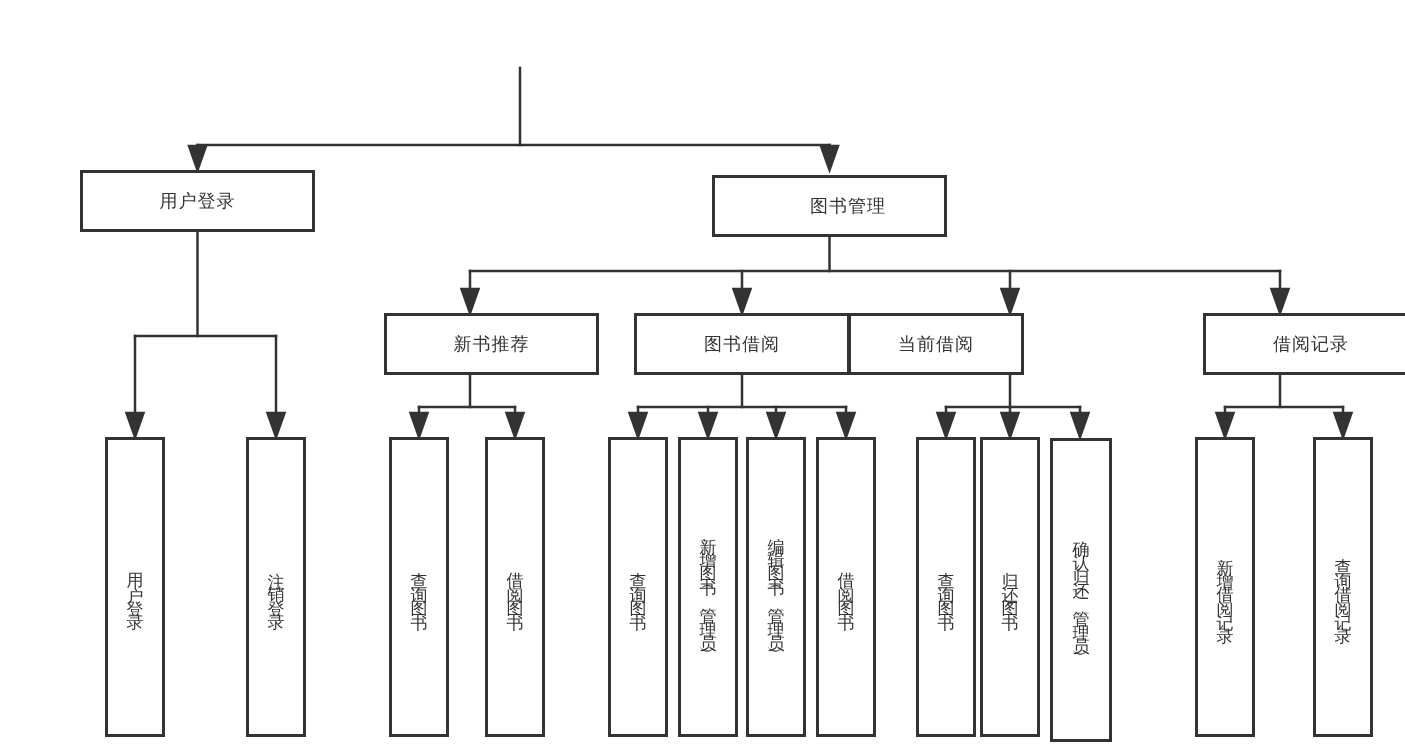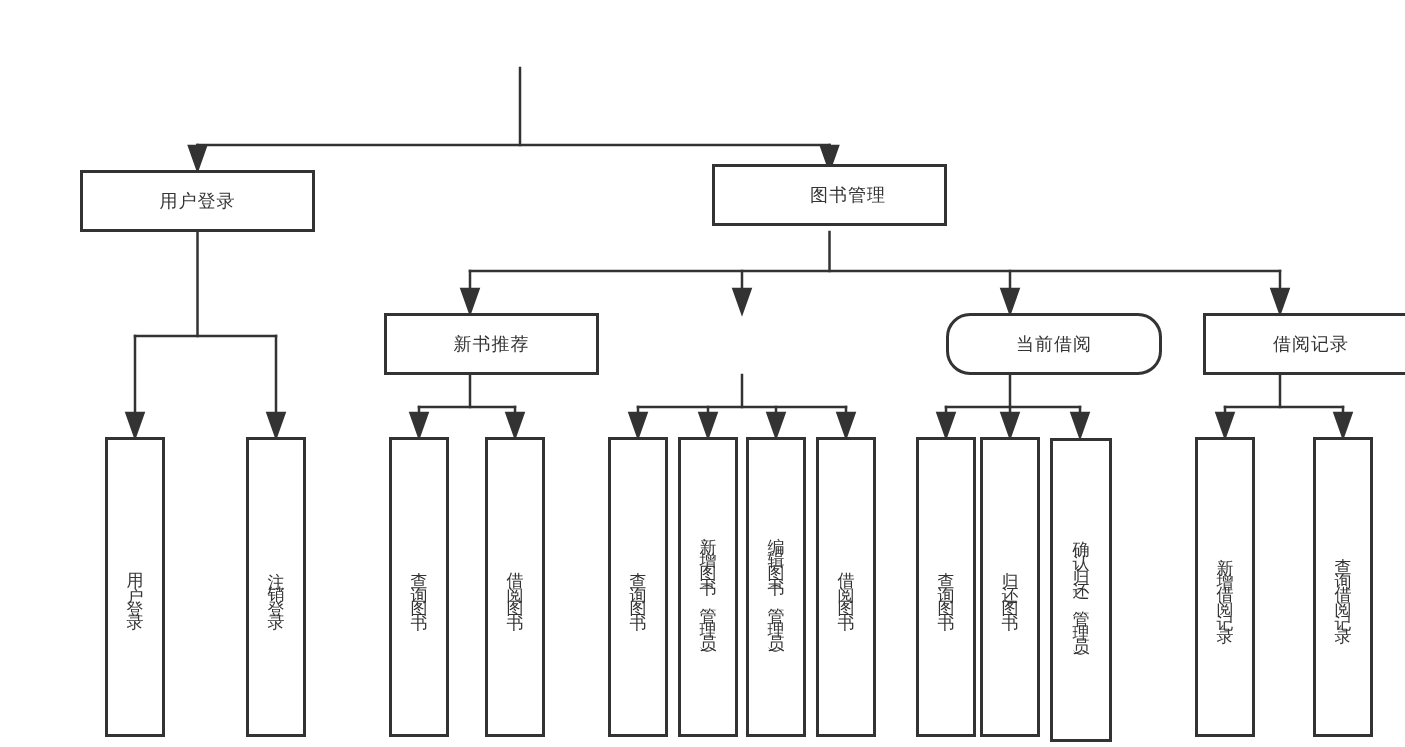--- a/index.html
+++ b/index.html
@@ -136,28 +136,31 @@
         <line x1="1343" y1="407" x2="1343" y2="419"></line>
         <polygon points="1334.5,413 1351.5,413 1343,437"></polygon>
       </g>
     </g>
   </svg>
 
 
   <div class="node h" style="left:80px; top:170px; width:235px; height:62px;">
     <span>用户登录</span>
   </div>
-  <div class="node h" style="left:712px; top:164px; width:235px; height:62px;padding-left:37px;">
+  <div class="node h" style="left:712px; top:175px; width:235px; height:62px;padding-left:37px;">
     <span>图书管理</span>
   </div>
 
   <div class="node h" style="left:362px; top:313px; width:215px; height:62px;margin-left:22px;">
     <span>新书推荐</span>
   </div>
-  <div class="node h" style="left:946px; top:313px; width:216px; height:62px;border-radius:24px;">
+  <div class="node h" style="left:634px; top:313px; width:216px; height:62px;">
+    <span>图书借阅</span>
+  </div>
+  <div class="node h" style="left:848px; top:313px; width:176px; height:62px;">
     <span>当前借阅</span>
   </div>
   <div class="node h" style="left:1172px; top:313px; width:216px; height:62px;margin-left:31px;">
     <span>借阅记录</span>
   </div>
 
   <div class="node v" style="left:105px; top:437px; width:60px; height:300px;">
     <span>用户登录</span>
   </div>
   <div class="node v" style="left:246px; top:437px; width:60px; height:300px;">

